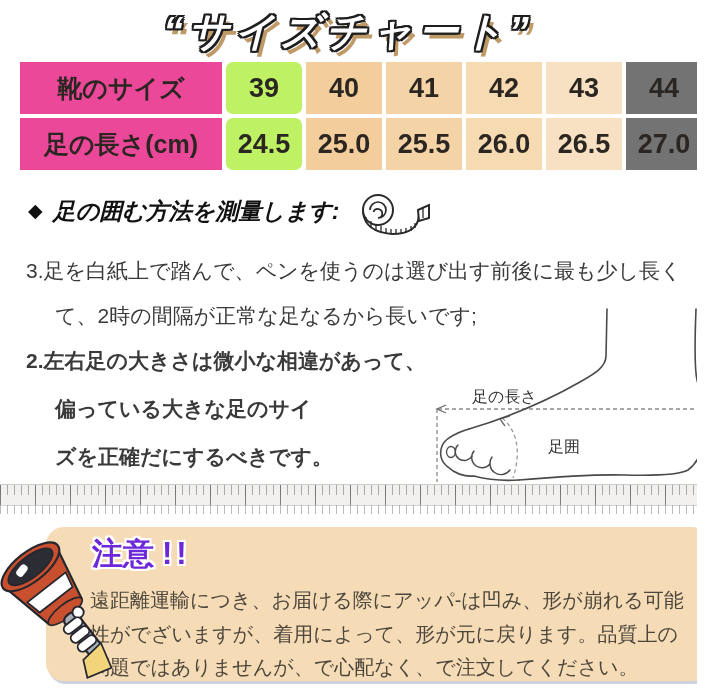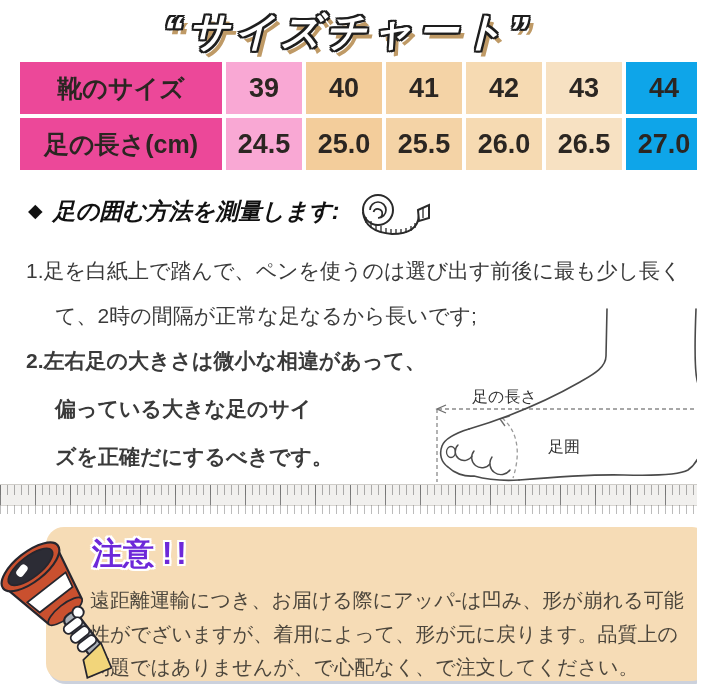--- a/index.html
+++ b/index.html
@@ -19,23 +19,23 @@
   }
   
   .size-table{
     position:absolute;left:20px;top:62px;
     display:grid;grid-template-columns:202px repeat(6,76px);
     grid-auto-rows:52px;gap:4px;
   }
   .cell{display:flex;align-items:center;justify-content:center;
     font-size:27px;font-weight:600;color:#2b2622;}
   .cell.hdr{font-size:25px;}
-  .c0{background:#ec4899;} .c1{background:#f9a8d4;} .c2{background:#f3cd9b;}
+  .c0{background:#ec4899;} .c1{background:#bef264;border-radius:7px;} .c2{background:#f3cd9b;}
   .c3{background:#f4d3a6;} .c4{background:#f6dab2;} .c5{background:#f7e1c2;}
-  .c6{background:#0ea5e9;}
+  .c6{background:#737373;}
   
   .sec-heading{position:absolute;left:28px;top:196px;font-size:23px;font-weight:700;color:#111;font-style:italic;}
   .sec-heading .diamond{font-size:19px;margin-right:10px;position:relative;top:-2px;}
   .tape-icon{position:absolute;left:352px;top:190px;}
   .inst{position:absolute;font-size:21px;color:#3a3a3a;}
   .inst .line{white-space:nowrap;}
   .inst .line + .line{padding-left:29px;}
   .inst1{left:26px;top:248px;line-height:45px;}
   .inst2{left:26px;top:337px;line-height:48px;font-weight:bold;}
   
@@ -103,21 +103,21 @@
     <g fill="none" stroke="#2a2a2a" stroke-width="2">
       <path d="M11,22 Q13,42 40,44 Q66,44 67,25" fill="#fff"></path>
       <circle cx="26" cy="20" r="15" fill="#fff"></circle>
       <path d="M26,20 m-8,0 a8,8 0 1 1 8,8 a4.5,4.5 0 1 0 -4.5,-6" stroke-width="1.7"></path>
       <path d="M66,20 L77,15 L77,28 L67,31 Z" fill="#fff"></path>
       <path d="M14,27 l0,6 M19,31 l0,6 M24,34 l0,6 M29,36 l0,6 M34,38 l0,5 M39,39 l0,5 M44,39 l0,5 M49,39 l0,5 M54,38 l0,5 M59,36 l0,5 M63,33 l0,5 M71,18 l0,10" stroke-width="1.3"></path>
     </g>
   </svg>
 
   <div class="inst inst1">
-    <div class="line">1.足を白紙上で踏んで、ペンを使うのは選び出す前後に最も少し長く</div>
+    <div class="line">3.足を白紙上で踏んで、ペンを使うのは選び出す前後に最も少し長く</div>
     <div class="line">て、2時の間隔が正常な足なるから長いです;</div>
   </div>
 
   <div class="inst inst2">
     <div class="line">2.左右足の大きさは微小な相違があって、</div>
     <div class="line">偏っている大きな足のサイ</div>
     <div class="line">ズを正確だにするべきです。</div>
   </div>
 
   <svg class="foot-svg" width="299" height="196" viewBox="0 0 299 196">

